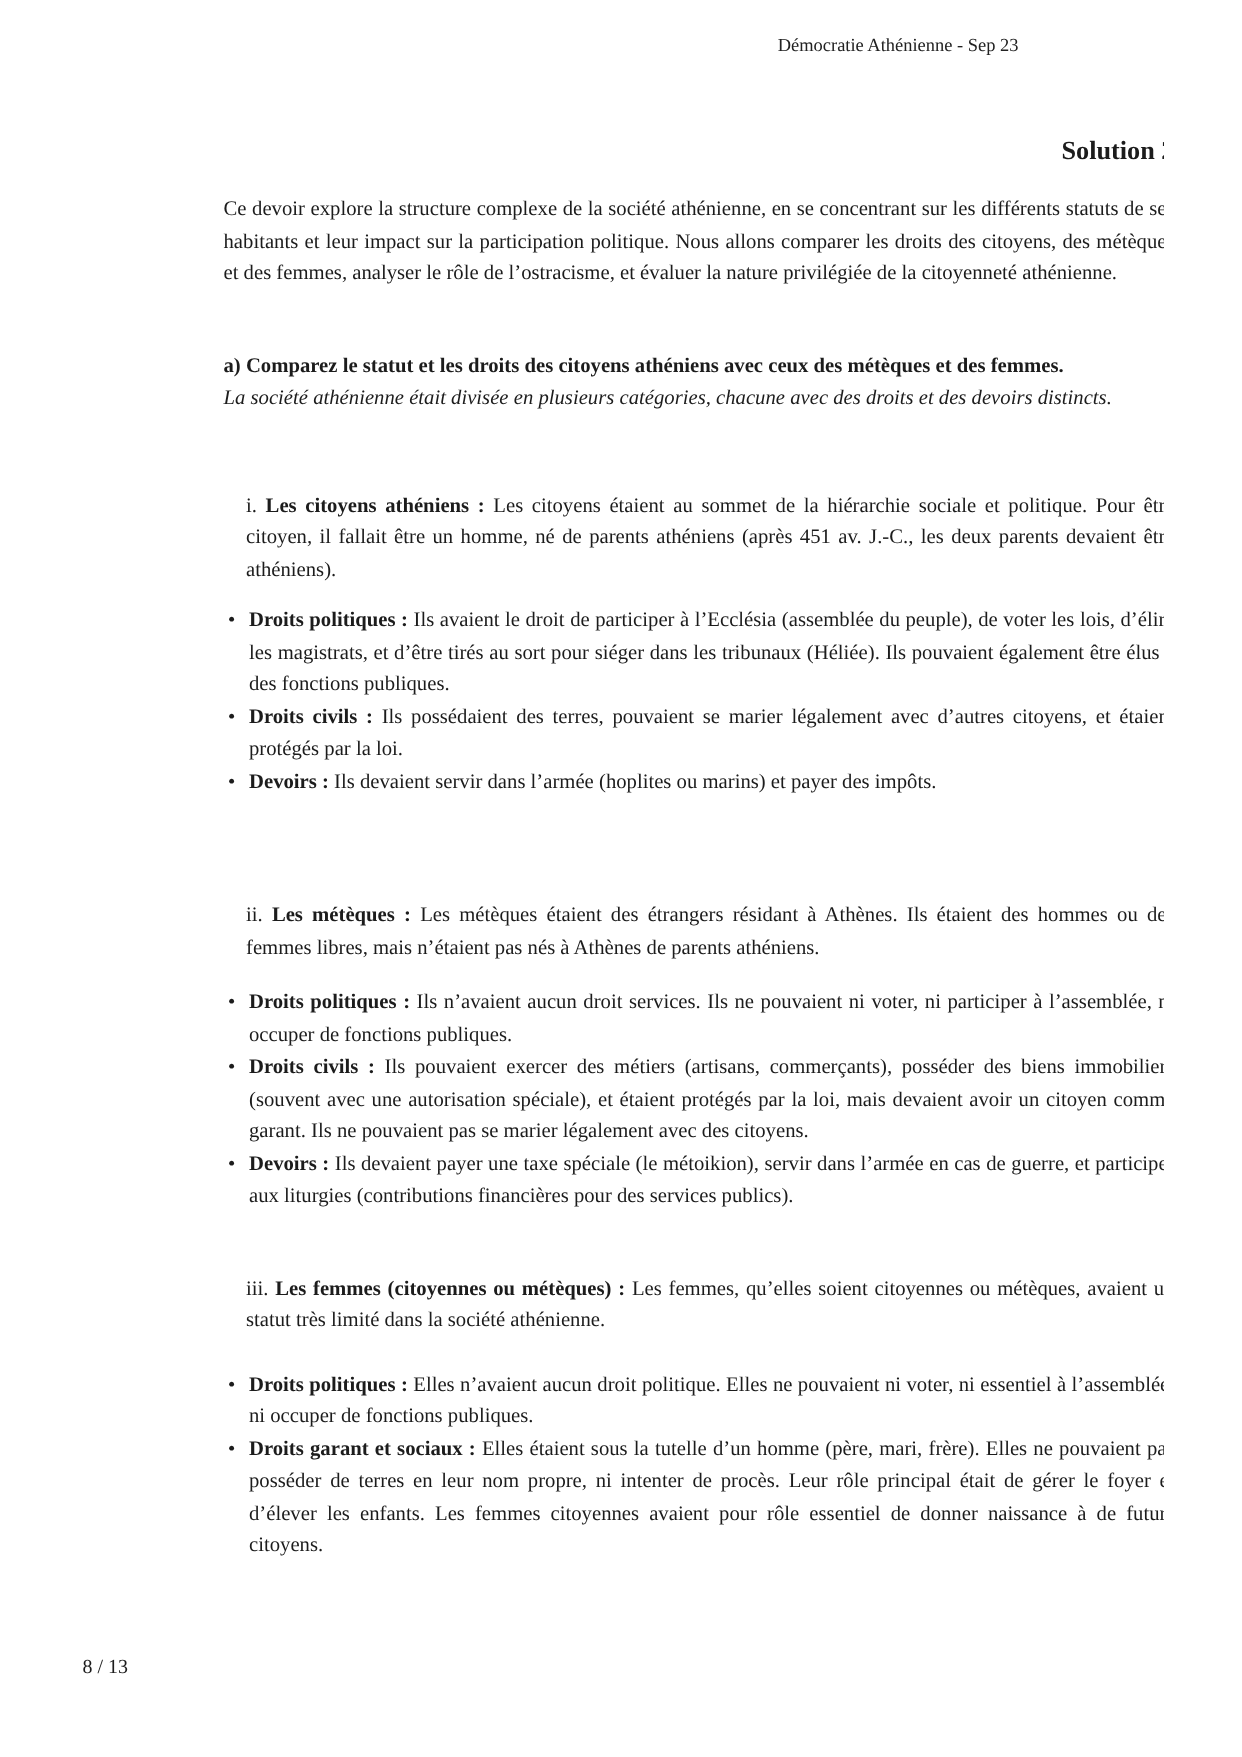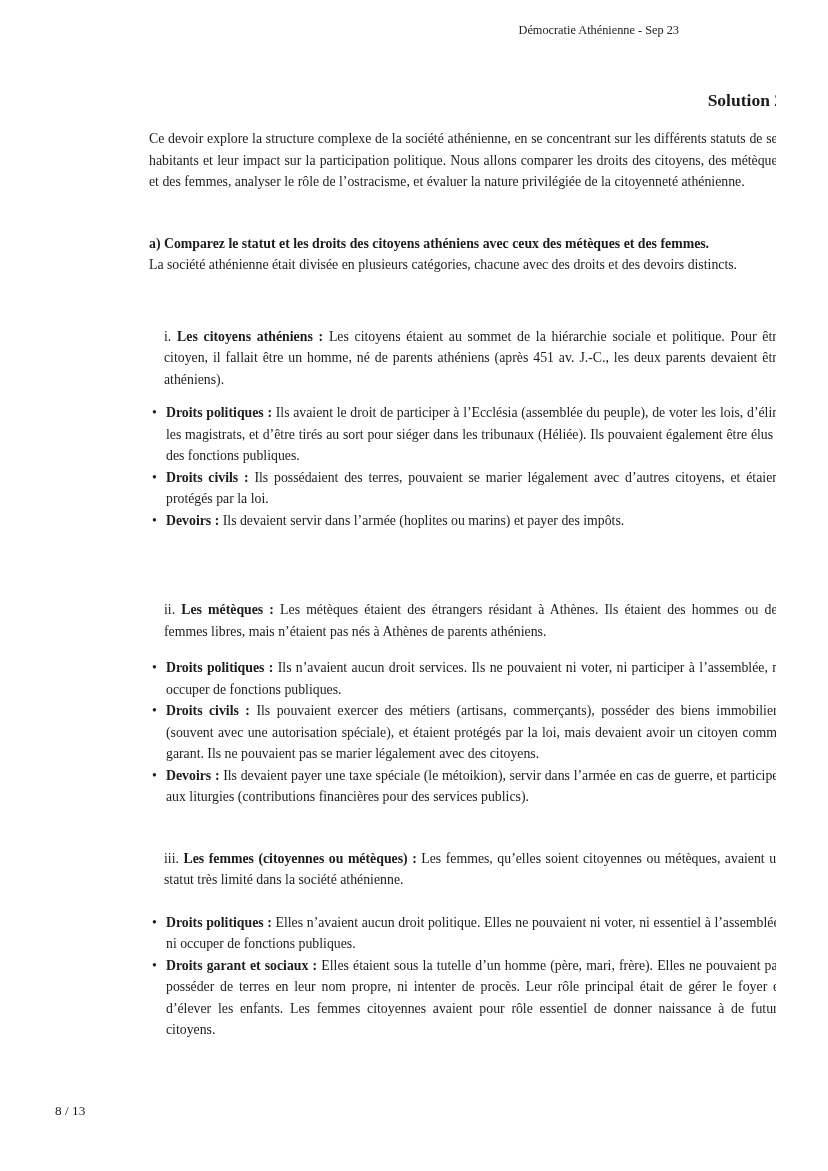--- a/index.html
+++ b/index.html
@@ -37,21 +37,21 @@
     text-align: right;
   }
   .intro { margin: 16px 0 0 0; text-align: justify; }
   .sec-heading {
     margin: 40px 0 0 0;
     font-weight: bold;
     font-size: 13.8px;
     line-height: 21.5px;
     text-align: justify;
   }
-  .sec-intro { margin: 0; text-align: justify; }
+  .sec-intro { margin: 0; text-align: justify; font-style: italic; }
   .roman-item { text-align: justify; margin-left: 15px; }
   .item-i   { margin-top: 50px; }
   .item-ii  { margin-top: 68px; }
   .item-iii { margin-top: 40px; }
   .bullets { margin: 0; padding: 0; }
   .bullets-i   { margin-top: 12px; }
   .bullets-ii  { margin-top: 15px; }
   .bullets-iii { margin-top: 21px; }
   .bullet {
     position: relative;

